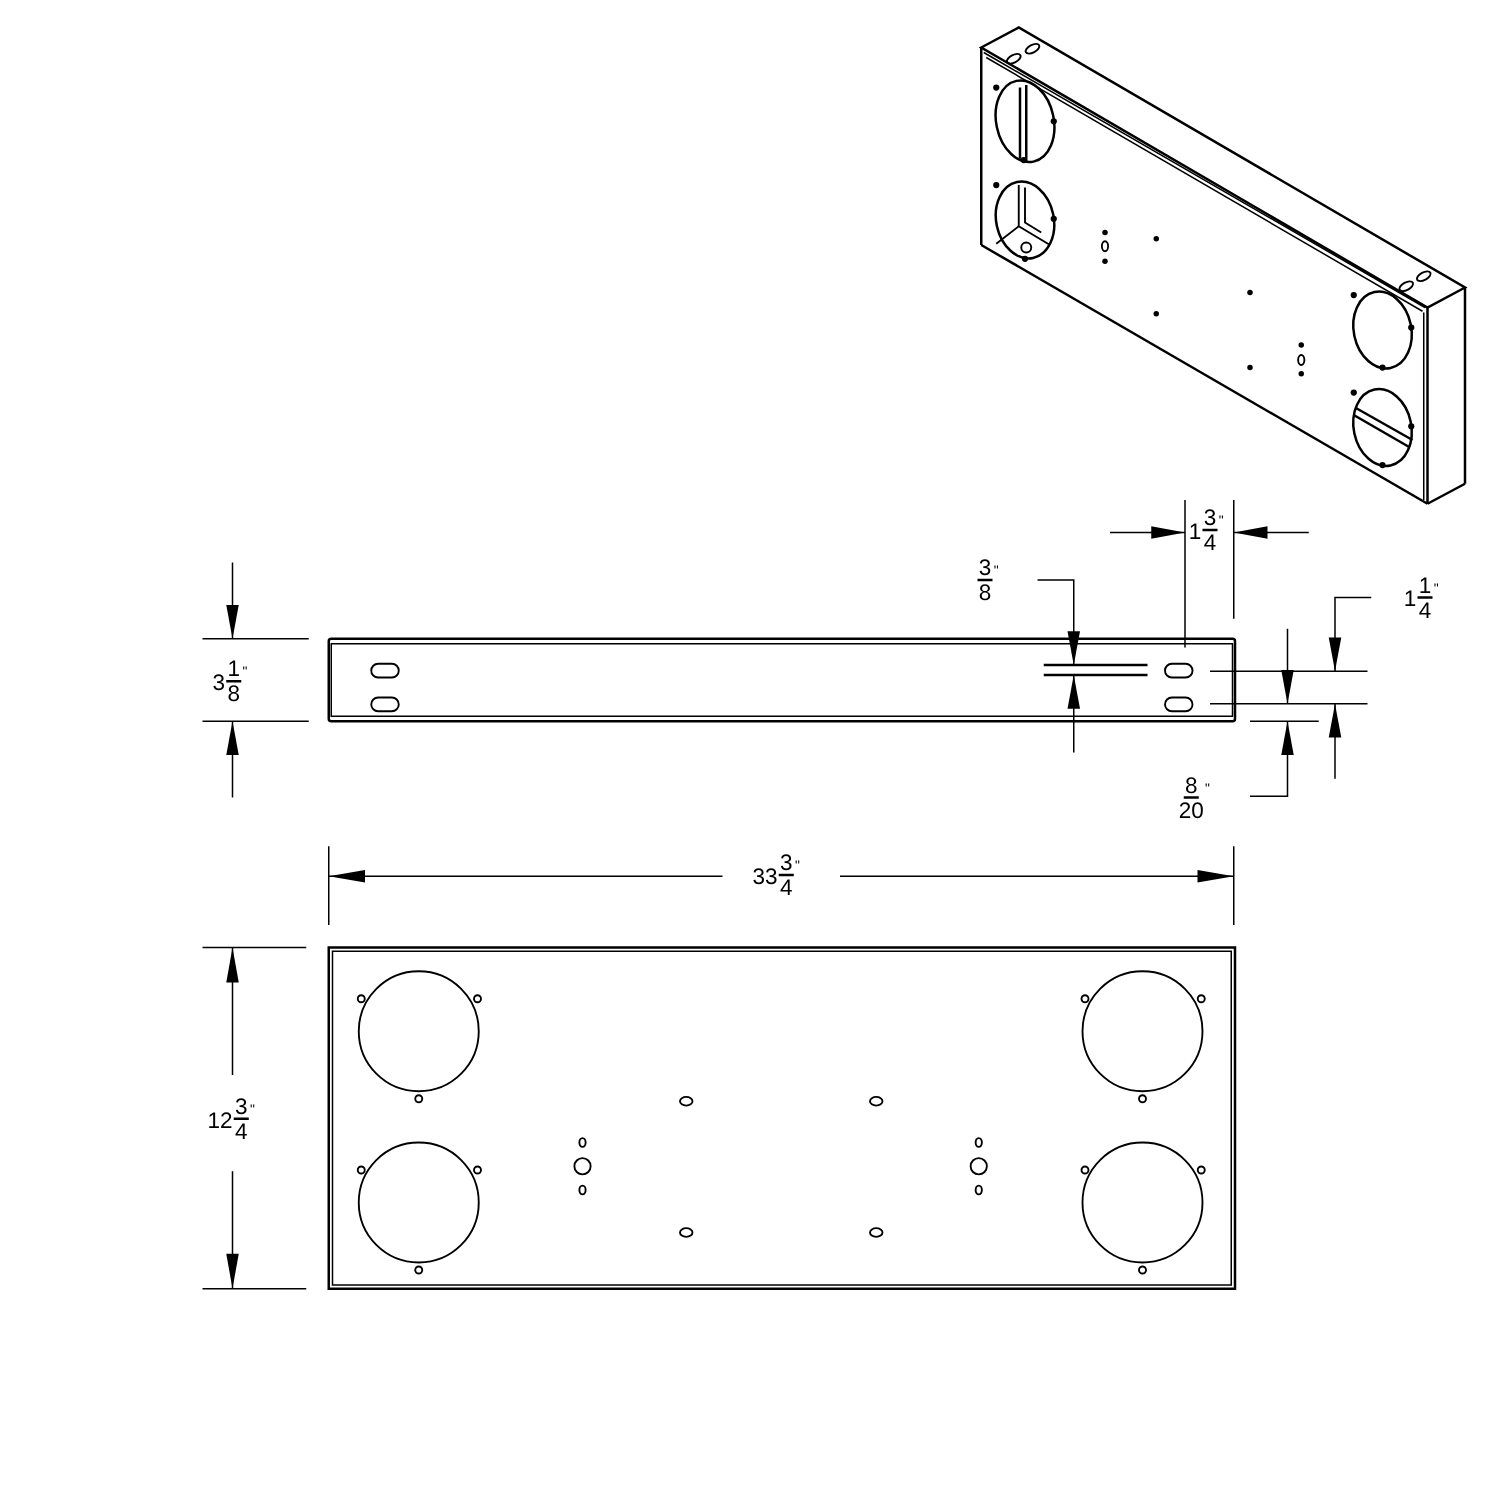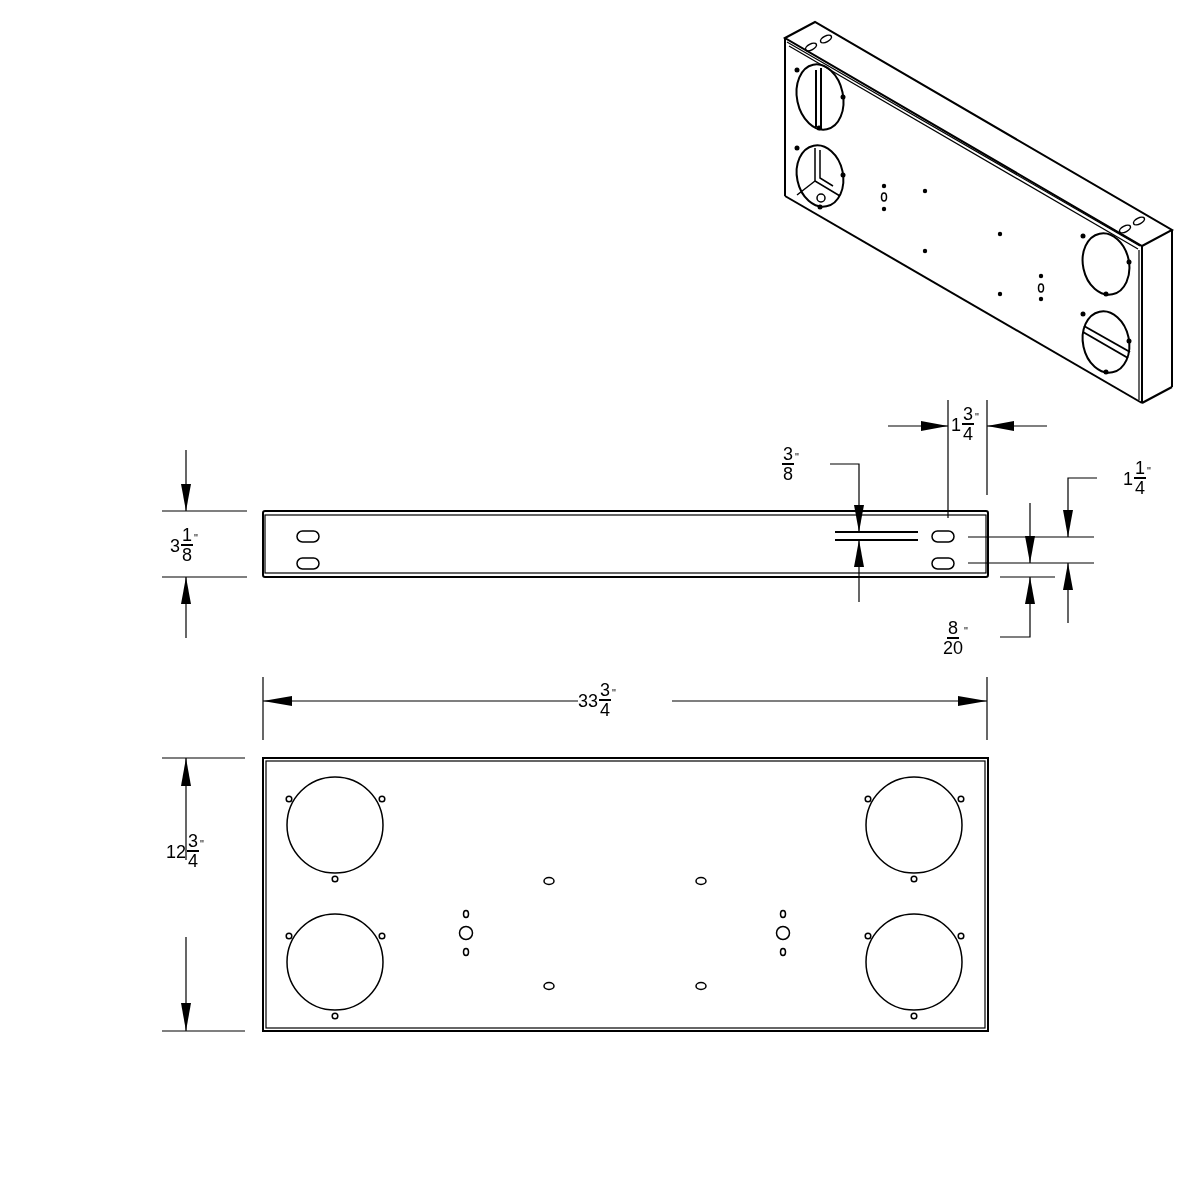--- a/index.html
+++ b/index.html
@@ -220,29 +220,29 @@
 </div>
 
 <div class="dim-label" style="left:942px; top:620px;">
   <span class="frac">
     <span class="num">8</span>
     <span class="den">20</span>
   </span>
   <span class="inch">"</span>
 </div>
 
-<div class="dim-label" style="left:578px; top:682px;">
+<div class="dim-label" style="left:602px; top:682px;">
   <span>33</span>
   <span class="frac">
     <span class="num">3</span>
     <span class="den">4</span>
   </span>
   <span class="inch">"</span>
 </div>
 
-<div class="dim-label" style="left:166px; top:833px;justify-content:space-between;">
+<div class="dim-label" style="left:166px; top:877px;justify-content:space-between;">
   <span>12</span>
   <span class="frac">
     <span class="num">3</span>
     <span class="den">4</span>
   </span>
   <span class="inch">"</span>
 </div>
 
 </body></html>

